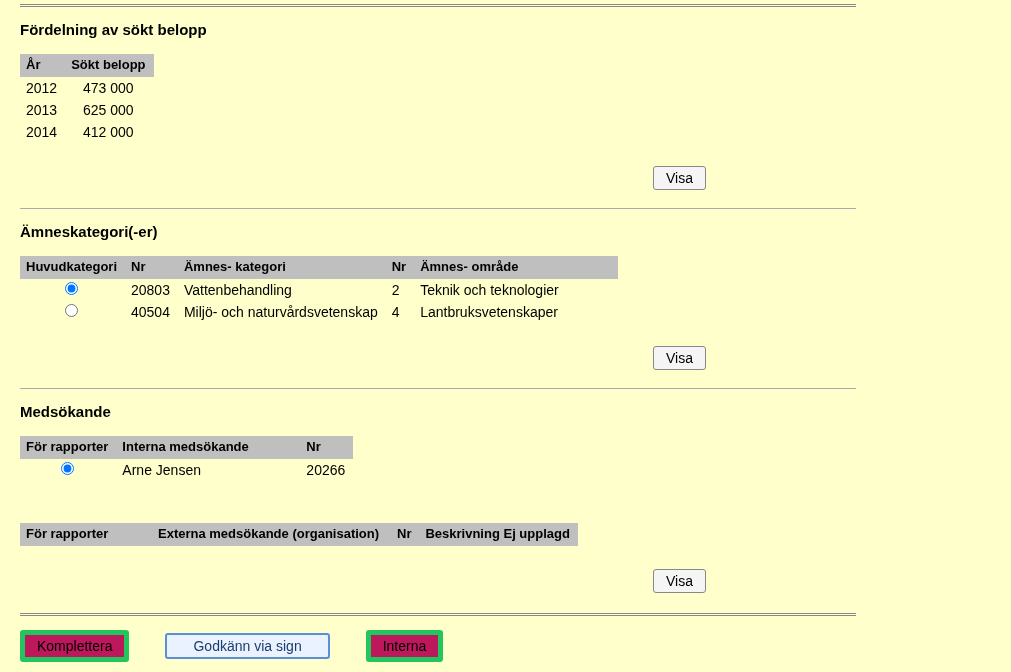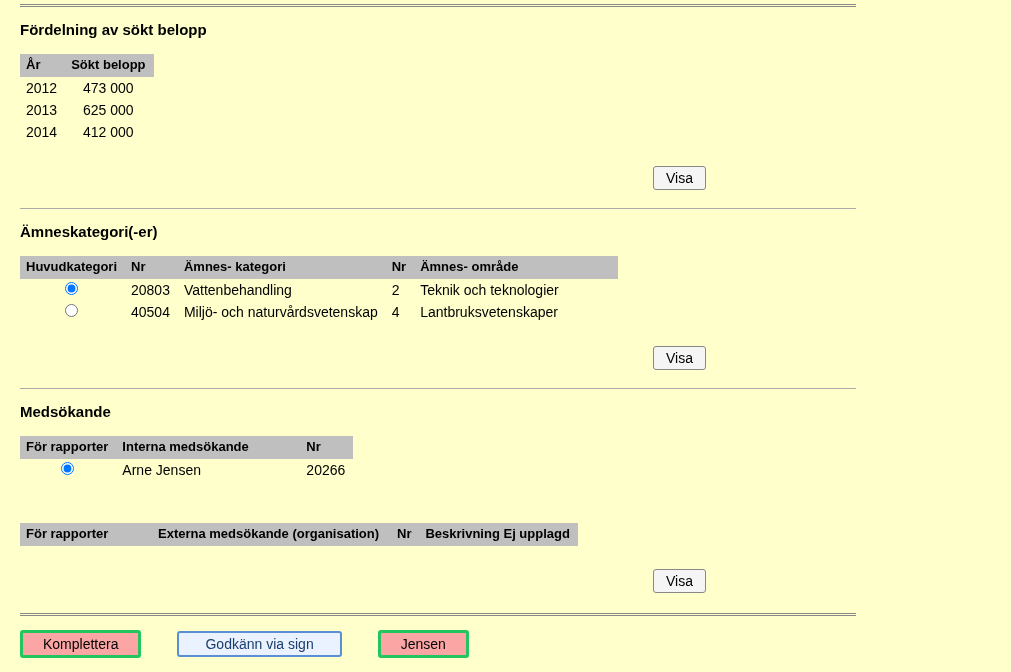--- a/index.html
+++ b/index.html
@@ -67,23 +67,23 @@
     border-top: 3px double #888;
     padding-top: 14px;
     margin-top: 20px;
     display: flex;
     gap: 36px;
     align-items: center;
   }
   .bottom-buttons button {
     font-family: Verdana, Arial, sans-serif;
     font-size: 14px;
-    padding: 3px 20px;
-    background: #fca5a5;
-    border: 3px solid #22c55e;
+    padding: 3px 12px;
+    background: #be185d;
+    border: 5px solid #22c55e;
     border-radius: 3px;
     cursor: pointer;
   }
   .bottom-buttons button.primary {
     background: #eaf2ff;
     border: 2px solid #5a8fd6;
     color: #1a3d6d;
     padding: 3px 26px;
   }
   input[type=radio] {
@@ -195,15 +195,15 @@
     </thead>
   </table>
 
   <div class="btnrow">
     <button class="visa">Visa</button>
   </div>
 
   <div class="bottom-buttons">
     <button>Komplettera</button>
     <button class="primary">Godkänn via sign</button>
-    <button>Jensen</button>
+    <button>Interna</button>
   </div>
 </div>
 
 </body></html>

